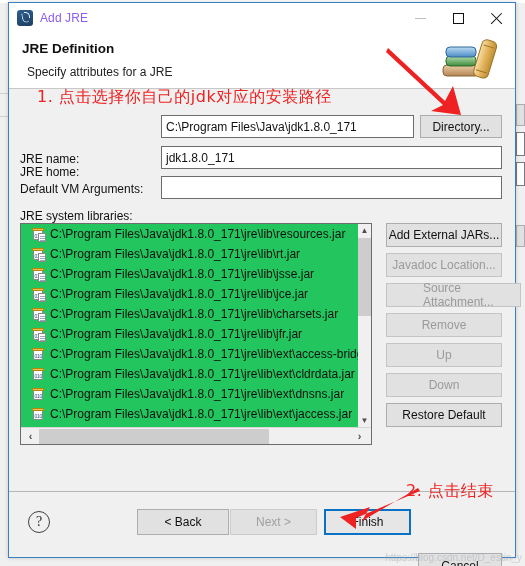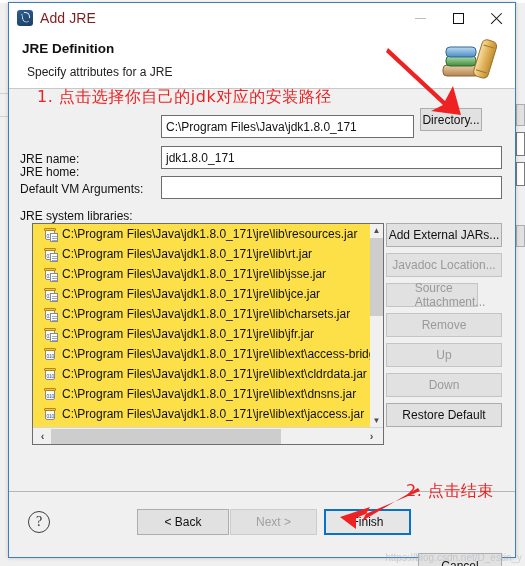--- a/index.html
+++ b/index.html
@@ -77,21 +77,21 @@
   }
   .title-icon::before {
     content: "";
     position: absolute; left: 7px; top: 2px;
     width: 5px; height: 5px;
     border: 1.5px solid #eaf1f8;
     border-bottom: none; border-left: none;
     border-top-right-radius: 5px;
   }
   .title-text {
-    font-size: 14px; color: #7f1d1d; letter-spacing: .1px;
+    font-size: 12px; color: #8b5cf6; letter-spacing: .1px;
   }
   .win-btns {
     margin-left: auto; display: flex; height: 30px;
   }
   .win-btn {
     width: 38px; height: 30px;
     display: flex; align-items: center; justify-content: center;
     position: relative;
   }
   .wb-min {
@@ -158,24 +158,23 @@
     font-size: 12px; color: #111;
     display: flex; align-items: center; justify-content: center;
     font-family: "Liberation Sans", sans-serif;
   }
   .btn.disabled { color: #9a9a9a; border-color: #c4c4c4; }
 
   
   .listbox {
     position: absolute;
     left: 19px; top: 218px; width: 352px; height: 222px;
-    background: #fde047;
+    background: #22c55e;
     border: 1px solid #6d6d6d;
     overflow: hidden;
-    margin-left: 12px;
   }
   .list-inner {
     position: absolute; left: 0; top: 0; right: 13px; bottom: 17px;
     overflow: hidden;
   }
   .list-row {
     height: 20px;
     display: flex; align-items: center;
     padding-left: 10px;
     white-space: nowrap;
@@ -363,21 +362,21 @@
           <line x1="44" y1="9" x2="55" y2="9" stroke="#9c7426" stroke-width="1"></line>
           <line x1="44" y1="35" x2="55" y2="35" stroke="#9c7426" stroke-width="1"></line>
         </g>
       </svg>
     </div>
 
     <div class="body">
 
       <div class="fld-label" style="left:11px;top:32px;margin-top:44px;">JRE home:</div>
       <div class="txt" style="left:152px;top:26px;width:253px;height:23px;">C:\Program Files\Java\jdk1.8.0_171</div>
-      <div class="btn" style="left:411px;top:19px;width:62px;height:23px;">Directory...</div>
+      <div class="btn" style="left:411px;top:26px;width:82px;height:23px;">Directory...</div>
 
       <div class="fld-label" style="left:11px;top:63px;">JRE name:</div>
       <div class="txt" style="left:152px;top:57px;width:341px;height:23px;text-align:center;">jdk1.8.0_171</div>
 
       <div class="fld-label" style="left:11px;top:93px;">Default VM Arguments:</div>
       <div class="txt" style="left:152px;top:87px;width:341px;height:23px;"></div>
 
       <div class="fld-label" style="left:11px;top:120px;">JRE system libraries:</div>
 
       <div class="listbox" style="left:11px;top:134px;">
@@ -477,21 +476,21 @@
         <div class="hscroll">
           <div class="hs-arrow hs-l">‹</div>
           <div class="hs-thumb"></div>
           <div class="hs-arrow hs-r">›</div>
         </div>
       </div>
 
       <div id="side-buttons">
           <div class="btn" style="left: 377px; top: 134px; width: 116px; height: 24px;">Add External JARs...</div>
           <div class="btn disabled" style="left: 377px; top: 164px; width: 116px; height: 24px;">Javadoc Location...</div>
-          <div class="btn disabled" style="left: 377px; top: 194px; width: 92px; height: 24px; padding-left: 36px;">Source Attachment...</div>
+          <div class="btn disabled" style="left: 377px; top: 194px; width: 135px; height: 24px; padding-left: 36px;">Source Attachment...</div>
           <div class="btn disabled" style="left: 377px; top: 224px; width: 116px; height: 24px;">Remove</div>
           <div class="btn disabled" style="left: 377px; top: 254px; width: 116px; height: 24px;">Up</div>
           <div class="btn disabled" style="left: 377px; top: 284px; width: 116px; height: 24px;">Down</div>
           <div class="btn" style="left: 377px; top: 314px; width: 116px; height: 24px;">Restore Default</div>
         </div>
     </div>
 
     <div class="footer">
       <div class="footer-sep"></div>
       <div class="help-ic">?</div>

